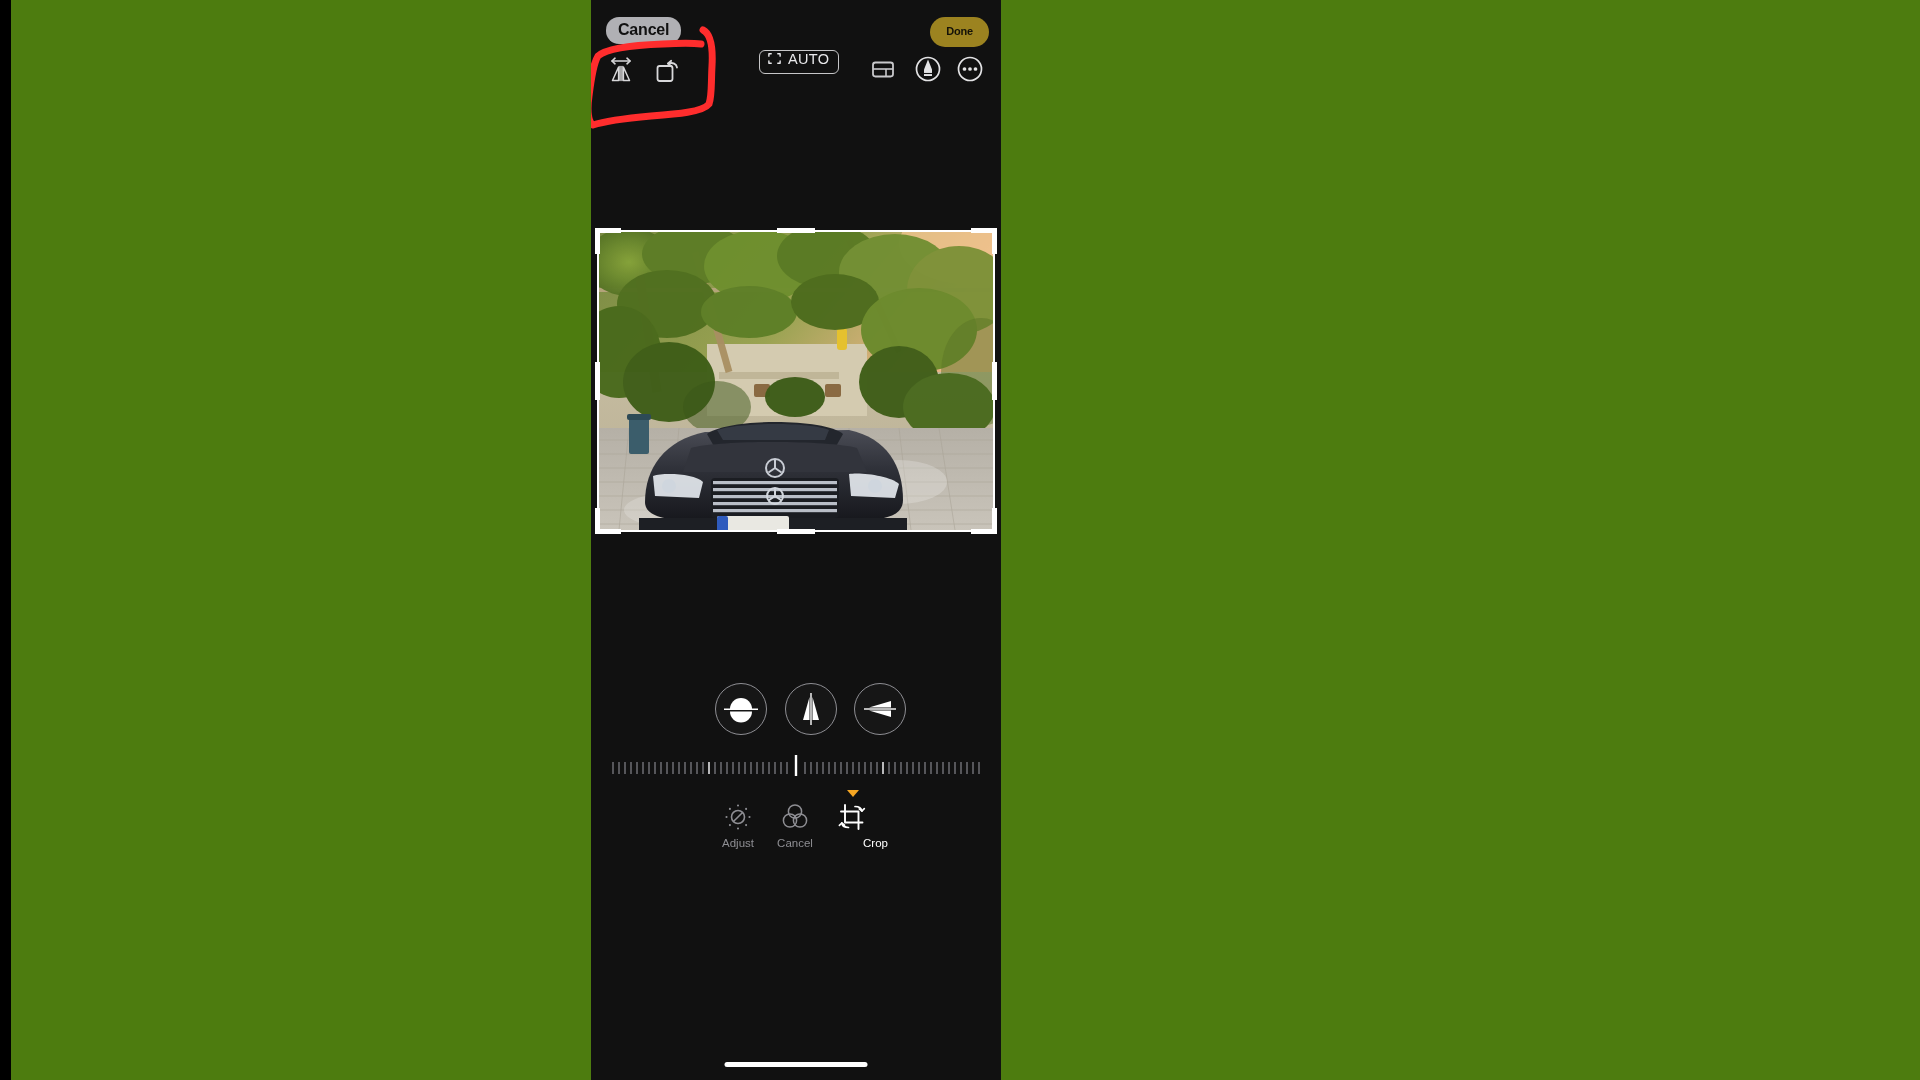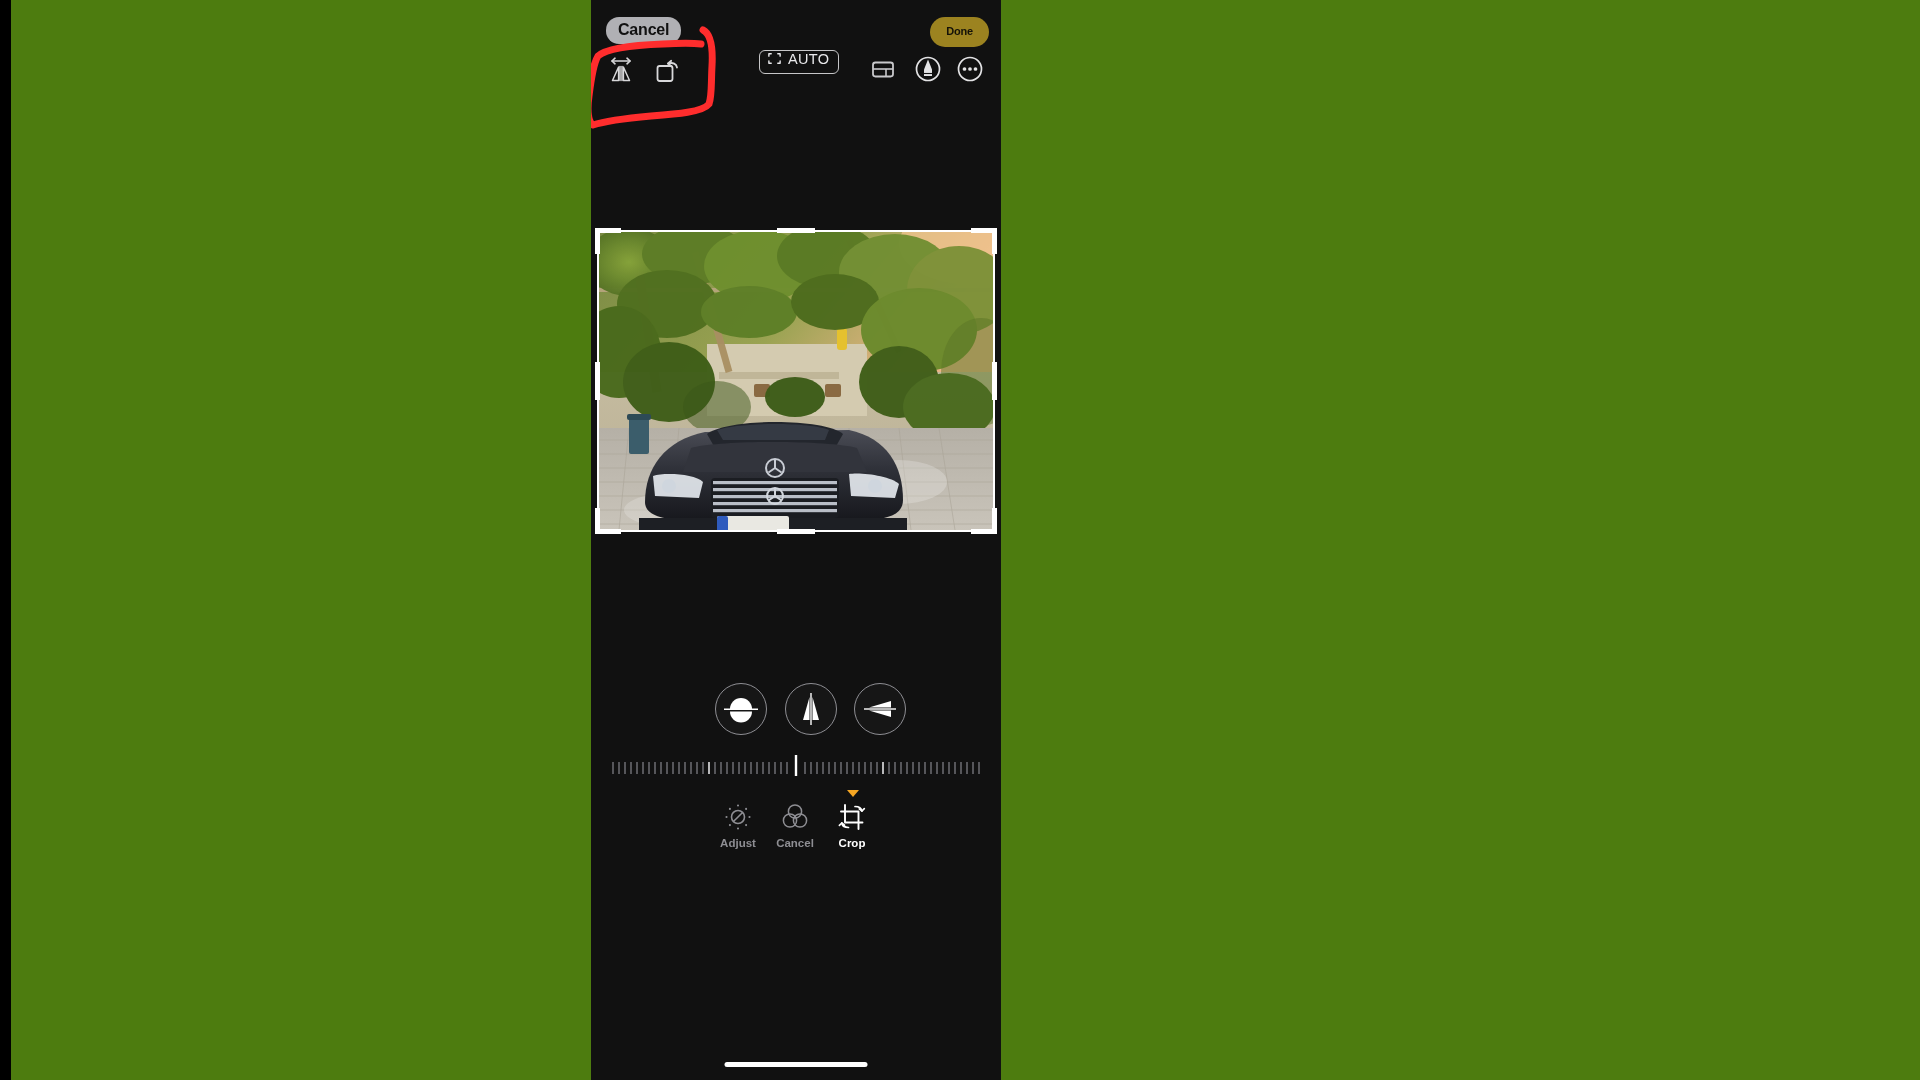--- a/index.html
+++ b/index.html
@@ -109,23 +109,22 @@
   #ruler { position: absolute; left: 20px; top: 752px; width: 370px; height: 30px; }
 
   
   #tabs { position: absolute; left: 0; top: 790px; width: 410px; height: 70px; }
   .tab {
     position: absolute; top: 12px;
     width: 72px;
     text-align: center;
     color: #8e8e93;
     font-size: 11.5px;
-    font-weight: bold;
-  }
-  .tab.active { color: #ffffff; }
+  }
+  .tab.active { color: #ffffff; text-align: right; }
   .tab .tab-icon { display: block; height: 30px; margin: 0 auto 5px auto; width: 30px; }
   #tab-adjust  { left: 111px; }
   #tab-filters { left: 168px; }
   #tab-crop    { left: 225px; }
   #crop-caret {
     position: absolute; left: 256px; top: 790px;
     width: 0; height: 0;
     border-left: 6px solid transparent;
     border-right: 6px solid transparent;
     border-top: 7px solid #f5a623;

